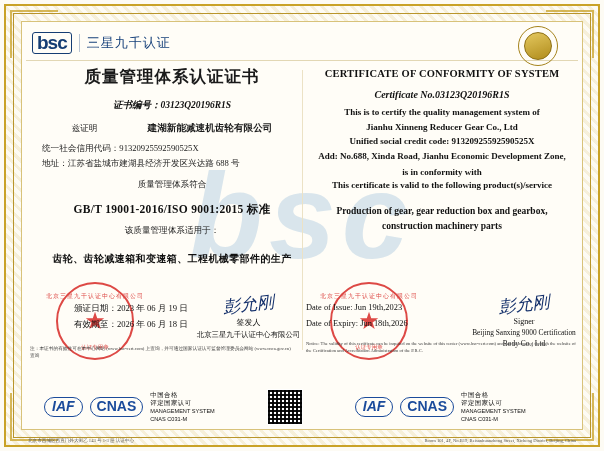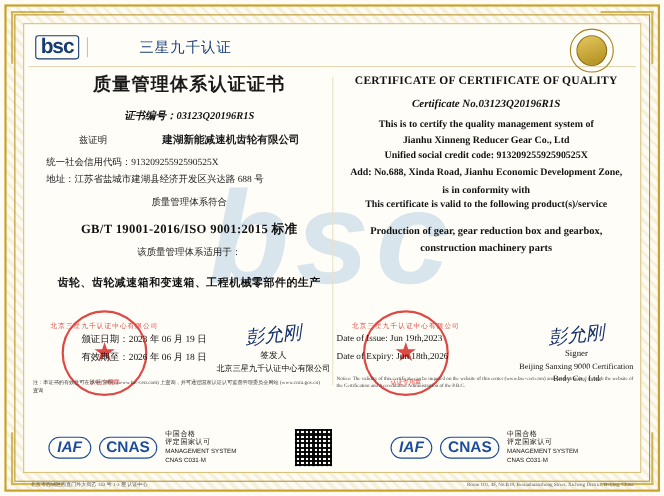--- a/index.html
+++ b/index.html
@@ -103,21 +103,20 @@
   .logo-divider {
     width: 1px;
     height: 18px;
     background: #b8c4d3;
   }
   .logo-cn {
     font-size: 13px;
     color: #16407a;
     letter-spacing: 1px;
     font-family: "Liberation Sans", sans-serif;
-    margin-left: 40px;
   }
 
   
   .emblem {
     position: absolute;
     right: 46px;
     top: 26px;
     width: 40px;
     height: 40px;
     border-radius: 50%;
@@ -468,21 +467,21 @@
     <div class="line-cn" style="margin-top:5px;">统一社会信用代码：91320925592590525X</div>
     <div class="line-cn">地址：江苏省盐城市建湖县经济开发区兴达路 688 号</div>
     <div class="line-cn center" style="margin-top:6px;">质量管理体系符合</div>
     <div class="std-cn">GB/T 19001-2016/ISO 9001:2015 标准</div>
     <div class="scope-intro-cn">该质量管理体系适用于：</div>
     <div class="scope-cn">齿轮、齿轮减速箱和变速箱、工程机械零部件的生产</div>
   </div>
 
   <div class="col-right">
     <div class="title-en">
-      <div>CERTIFICATE OF CERTIFICATE OF QUALITY</div>
+      <div>CERTIFICATE OF CONFORMITY OF SYSTEM</div>
     </div>
     <div class="cert-no-en">Certificate No.03123Q20196R1S</div>
     <div class="line-en">This is to certify the quality management system of</div>
     <div class="line-en">Jianhu Xinneng Reducer Gear Co., Ltd</div>
     <div class="line-en">Unified social credit code: 91320925592590525X</div>
     <div class="line-en">Add: No.688, Xinda Road, Jianhu Economic Development Zone,</div>
     <div class="line-en" style="margin-top:2px;">is in conformity with</div>
     <div class="scope-intro-en">This certificate is valid to the following product(s)/service</div>
     <div class="scope-en">Production of gear, gear reduction box and gearbox,</div>
     <div class="scope-en">construction machinery parts</div>

